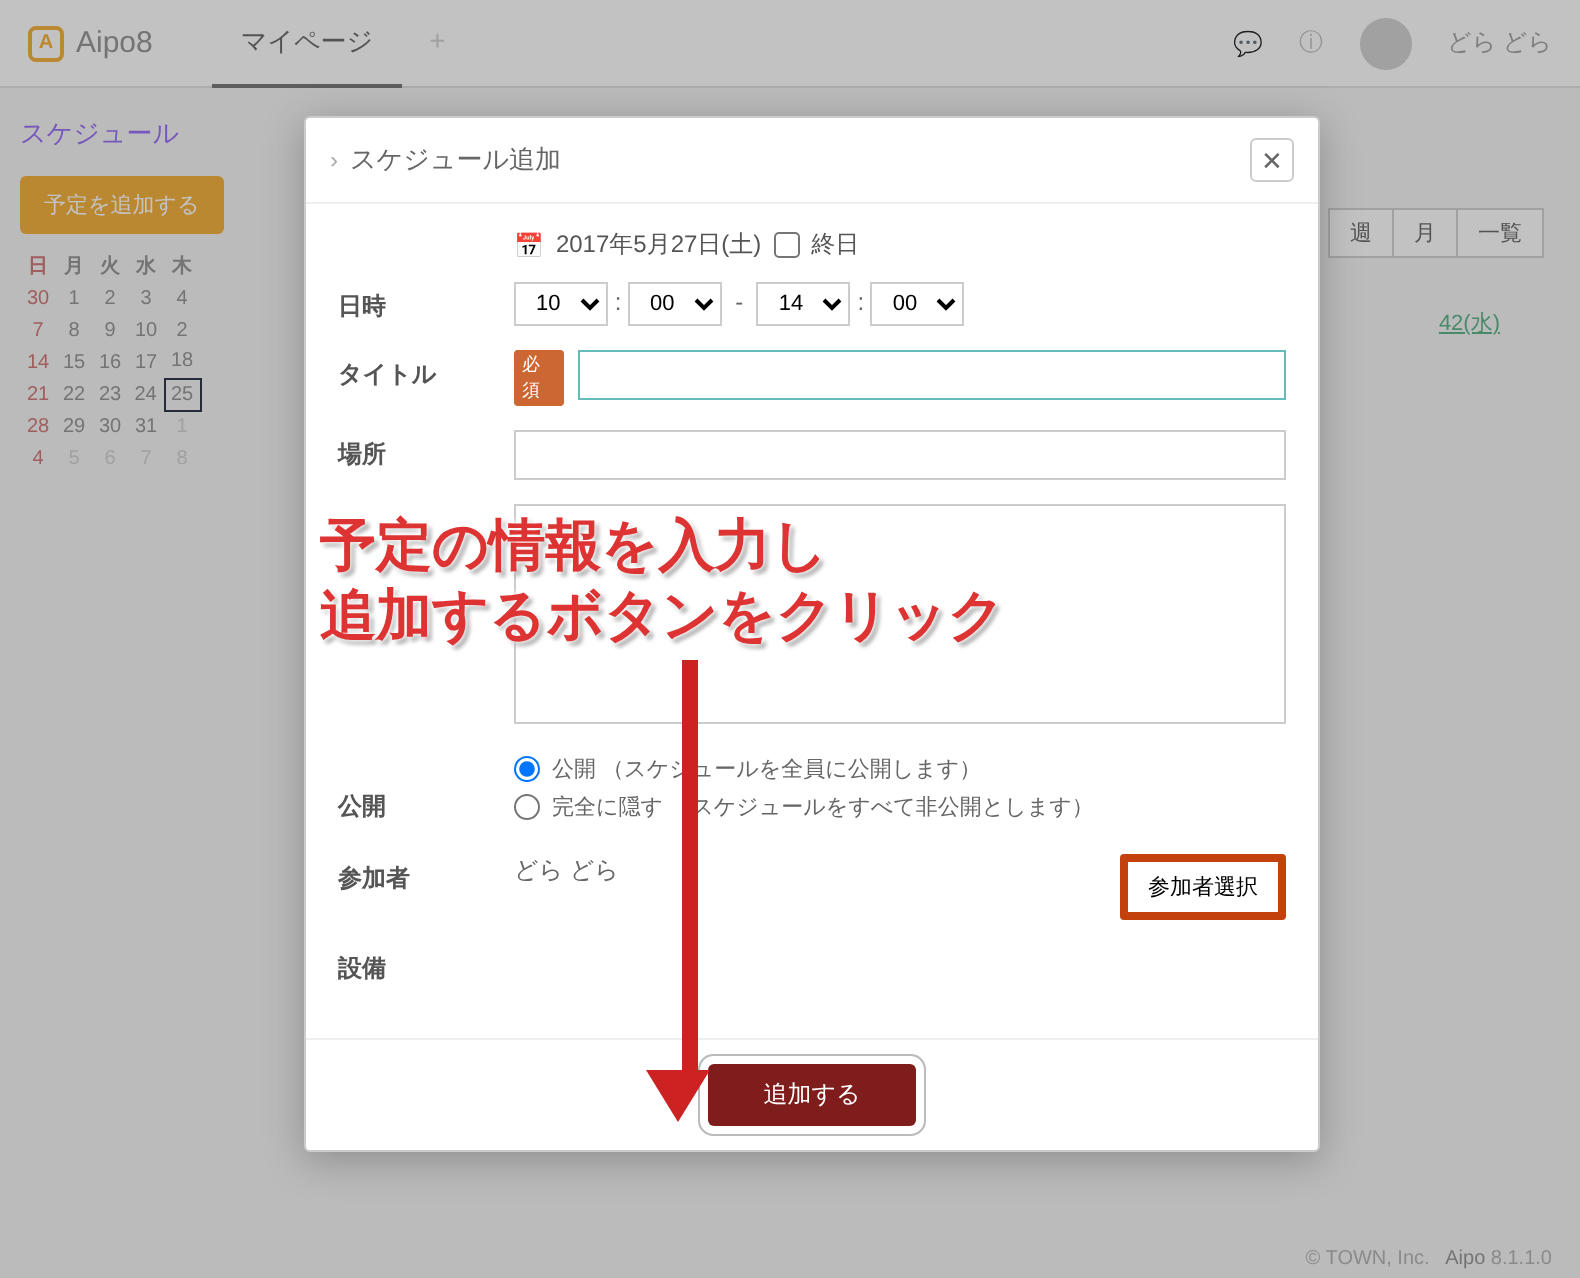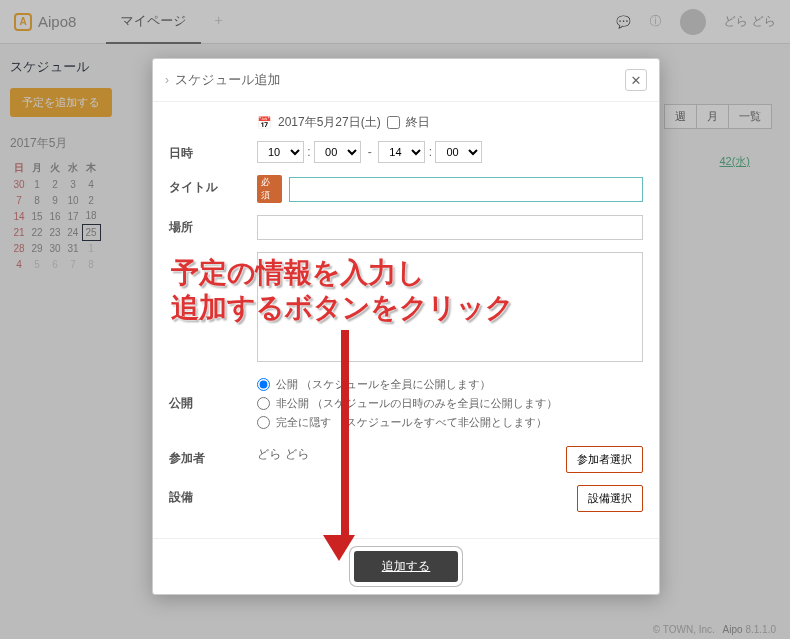--- a/index.html
+++ b/index.html
@@ -9,21 +9,21 @@
 .logo-icon { width: 18px; height: 18px; border: 2px solid #f5a623; border-radius: 4px; display: flex; align-items: center; justify-content: center; color: #f5a623; font-weight: bold; font-size: 10px; }
 .tab-area { display: flex; margin-left: 30px; gap: 4px; }
 .tab { padding: 12px 14px; color: #999; font-size: 13px; }
 .tab.active { border-bottom: 2px solid #666; color: #555; }
 .plus-tab { color: #ccc; font-size: 14px; padding: 12px 10px; }
 .top-right { margin-left: auto; display: flex; align-items: center; gap: 18px; color: #bbb; }
 .avatar { width: 26px; height: 26px; border-radius: 50%; background: #ccc; }
 .user-name { color: #999; font-size: 12px; }
 .main { display: flex; height: calc(100% - 68px); }
 .sidebar { width: 145px; padding: 14px 10px; }
-.side-title { font-size: 13px; color: #0f172a; margin-bottom: 12px; }
+.side-title { font-size: 13px; color: #8b5cf6; margin-bottom: 12px; }
 .add-btn { background: #f5a623; color: #fff; border: none; padding: 7px 12px; border-radius: 3px; font-size: 11px; cursor: pointer; font-family: Liberation Mono, monospace; }
 .cal-month { margin-top: 18px; font-size: 12px; color: #888; }
 .mini-cal { margin-top: 8px; border-collapse: collapse; font-size: 10px; color: #888; }
 .mini-cal th, .mini-cal td { width: 18px; height: 16px; text-align: center; }
 .mini-cal th:first-child, .mini-cal td:first-child { color: #c66; }
 .mini-cal .prev, .mini-cal .next { color: #ccc; }
 .mini-cal .today { border: 1px solid #0f172a; }
 .content { flex: 1; padding: 12px; position: relative; }
 .view-tabs { position: absolute; right: 18px; top: 60px; display: flex; }
 .view-tabs div { border: 1px solid #ccc; padding: 4px 10px; font-size: 11px; background: #fff; margin-left: -1px; }
@@ -40,25 +40,25 @@
 .date-line { display: flex; align-items: center; gap: 6px; margin-left: 88px; margin-bottom: 10px; }
 .cal-icon { color: #888; }
 .sel { border: 1px solid #ccc; padding: 3px 6px; font-size: 11px; background: #fff; }
 .btn-sm { border: 1px solid #ccc; background: #f7f7f7; padding: 4px 10px; font-size: 11px; border-radius: 2px; }
 .req-badge { background: #cc6633; color: #fff; font-size: 9px; padding: 1px 4px; border-radius: 2px; margin-right: 4px; }
 .title-input { width: 100%; border: 1px solid #6bb; padding: 4px; outline: none; }
 .loc-input { width: 100%; border: 1px solid #ccc; padding: 4px; }
 .textarea { width: 100%; height: 110px; border: 1px solid #ccc; resize: none; }
 .radio-line { display: flex; align-items: center; gap: 6px; margin-bottom: 4px; font-size: 11px; }
 .radio-line input { margin: 0; }
-.side-btn { float: right; border: 1px solid #c2410c; padding: 5px 10px; font-size: 11px; background: #fff; border-radius: 2px; }
+.side-btn { float: right; border: 4px solid #c2410c; padding: 5px 10px; font-size: 11px; background: #fff; border-radius: 2px; }
 .modal-foot { text-align: center; padding: 12px 0; border-top: 1px solid #eee; display: flex; justify-content: center; gap: 0; }
-.submit-btn { background: #404040; color: #fff; border: none; padding: 7px 28px; border-radius: 3px; font-size: 12px; box-shadow: 0 0 0 4px #fff, 0 0 0 5px #bbb; text-decoration: underline; }
+.submit-btn { background: #7f1d1d; color: #fff; border: none; padding: 7px 28px; border-radius: 3px; font-size: 12px; box-shadow: 0 0 0 4px #fff, 0 0 0 5px #bbb; }
 .cancel-btn { border: 1px solid #ccc; background: #fff; padding: 7px 14px; font-size: 12px; margin-left: 8px; }
-.annot { position: absolute; left: 171px; top: 255px; z-index: 20; font-size: 28px; font-weight: bold; color: #d33; text-shadow: 0 0 3px #fff, 0 0 3px #fff, 2px 2px 2px rgba(0,0,0,.4); line-height: 1.25; pointer-events: none; }
+.annot { position: absolute; left: 160px; top: 255px; z-index: 20; font-size: 28px; font-weight: bold; color: #d33; text-shadow: 0 0 3px #fff, 0 0 3px #fff, 2px 2px 2px rgba(0,0,0,.4); line-height: 1.25; pointer-events: none; }
 .arrow { position: absolute; left: 335px; top: 330px; z-index: 20; pointer-events: none; }
 .arrow-line { width: 8px; height: 205px; background: #c22; margin: 0 auto; }
 .arrow-head { width: 0; height: 0; border-left: 16px solid transparent; border-right: 16px solid transparent; border-top: 26px solid #c22; margin-left: -12px; }
 .overlay { position: absolute; inset: 0; background: rgba(80,80,80,.35); z-index: 5; }
 .footer { position: absolute; bottom: 4px; right: 14px; font-size: 10px; color: #aaa; }
 .footer a { color: #888; }
 </style>
 </head>
 <body>
 
@@ -76,21 +76,20 @@
     <span>ⓘ</span>
     <div class="avatar"></div>
     <span class="user-name">どら どら</span>
   </div>
 </div>
 
 <div class="main">
   <div class="sidebar">
     <div class="side-title">スケジュール</div>
     <button class="add-btn">予定を追加する</button>
-    <div class="cal-month">2017年5月</div>
     <table class="mini-cal">
       <tbody>
           <tr>
             <th>日</th>
             <th>月</th>
             <th>火</th>
             <th>水</th>
             <th>木</th>
           </tr>
       <tr>
@@ -169,21 +168,21 @@
       <div class="row-content">
         <select class="sel"><option>10</option></select> :
         <select class="sel"><option>00</option></select>
         &nbsp;-&nbsp;
         <select class="sel"><option>14</option></select> :
         <select class="sel"><option>00</option></select>
       </div>
     </div>
     <div class="row">
       <div class="row-label">タイトル</div>
-      <div class="row-content" style="display:flex;align-items:center;gap:3px">
+      <div class="row-content" style="display:flex;align-items:flex-start;gap:3px">
         <span class="req-badge">必須</span>
         <input class="title-input" style="">
       </div>
     </div>
     <div class="row">
       <div class="row-label">場所</div>
       <div class="row-content"><input class="loc-input" style=""></div>
     </div>
     <div class="row">
       <div class="row-label"></div>
@@ -191,40 +190,33 @@
     </div>
     <div class="row">
       <div class="row-label" style="padding-top:18px">公開</div>
       <div class="row-content">
         <div class="radio-line">
             <input type="radio" checked="" style="">
             <span>公開 （スケジュールを全員に公開します）</span>
           </div>
         <div class="radio-line">
             <input type="radio" style="">
-            <span>非公開 （スケジュールの日時のみを全員に公開します）</span>
-          </div>
-        <div class="radio-line">
-            <input type="radio" style="">
             <span>完全に隠す （スケジュールをすべて非公開とします）</span>
           </div>
       </div>
     </div>
     <div class="row">
       <div class="row-label">参加者</div>
       <div class="row-content">
         <span>どら どら</span>
         <button class="side-btn">参加者選択</button>
       </div>
     </div>
     <div class="row">
       <div class="row-label">設備</div>
-      <div class="row-content">
-        <button class="side-btn">設備選択</button>
-      </div>
     </div>
   </div>
   <div class="modal-foot">
     <button class="submit-btn">追加する</button>
   </div>
 </div>
 
 <div class="annot">
   <div>予定の情報を入力し</div>
   <div>追加するボタンをクリック</div>

